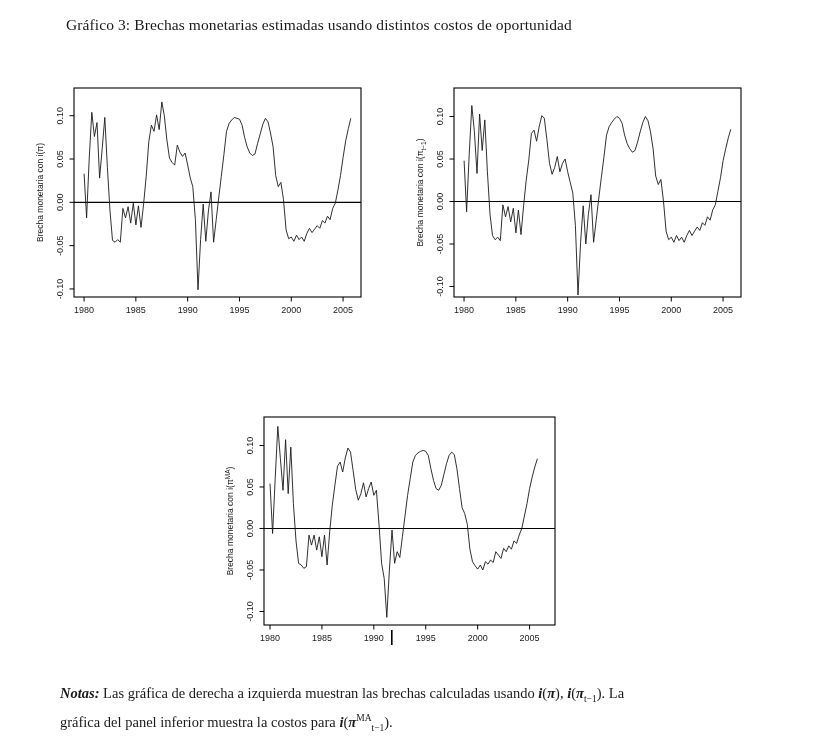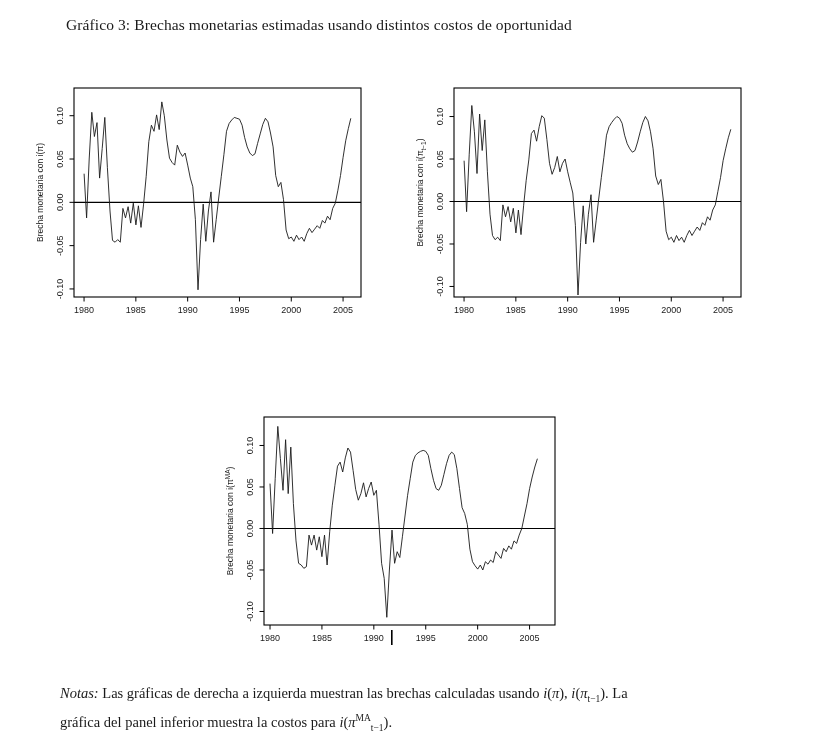--- a/index.html
+++ b/index.html
@@ -11,21 +11,21 @@
     position:absolute;left:66px;top:16px;width:720px;
     font-family:"Liberation Serif","DejaVu Serif",serif;
     font-size:15.5px;color:#1a1a1a;letter-spacing:0.1px;white-space:nowrap;
   }
   #charts-svg{position:absolute;left:0;top:0;}
   #figure-notes{
     position:absolute;left:60px;top:684px;width:726px;
     font-family:"Liberation Serif","DejaVu Serif",serif;
     font-size:14.5px;line-height:19.5px;color:#1a1a1a;
   }
-  #figure-notes .it{font-style:italic;}
+  #figure-notes .it{font-style:italic;font-weight:bold;}
   #figure-notes sub{font-size:9.5px;}
   #figure-notes sup{font-size:9.5px;}
 </style>
 </head>
 <body>
 
 <div id="page">
   <div id="figure-title">Gráfico 3: Brechas monetarias estimadas usando distintos costos de oportunidad</div>
   <svg id="charts-svg" width="839" height="739">
       <g>
@@ -108,16 +108,16 @@
         <text x="253" y="528.4700718276138" text-anchor="middle" font-size="9px" fill="#1a1a1a" transform="rotate(-90 253 528.4700718276138)">0.00</text>
         <line x1="259.5" y1="569.9704708699122" x2="264" y2="569.9704708699122" stroke="#000000" stroke-width="1"></line>
         <text x="253" y="569.9704708699122" text-anchor="middle" font-size="9px" fill="#1a1a1a" transform="rotate(-90 253 569.9704708699122)">-0.05</text>
         <line x1="259.5" y1="611.4708699122107" x2="264" y2="611.4708699122107" stroke="#000000" stroke-width="1"></line>
         <text x="253" y="611.4708699122107" text-anchor="middle" font-size="9px" fill="#1a1a1a" transform="rotate(-90 253 611.4708699122107)">-0.10</text>
         <text x="233" y="521" text-anchor="middle" font-size="8.5px" fill="#1a1a1a" transform="rotate(-90 233 521)"><tspan dy="0">Brecha monetaria con  i(π</tspan><tspan dy="-3" font-size="6.5px">MA</tspan><tspan dy="3">)</tspan></text>
       </g>
       <rect x="391" y="630" width="1.6" height="15" fill="#000"></rect>
     </svg>
   <div id="figure-notes">
-    <span id="notes-line1"><span class="it">Notas:</span><span> Las gráficas de derecha a izquierda muestran las brechas calculadas usando </span><span class="it">i</span><span>(</span><span class="it">π</span><span>), </span><span class="it">i</span><span>(</span><span class="it">π</span><sub>t−1</sub><span>). La</span></span><br>
+    <span id="notes-line1"><span class="it">Notas:</span><span> Las gráfica de derecha a izquierda muestran las brechas calculadas usando </span><span class="it">i</span><span>(</span><span class="it">π</span><span>), </span><span class="it">i</span><span>(</span><span class="it">π</span><sub>t−1</sub><span>). La</span></span><br>
     <span id="notes-line2"><span>gráfica del panel inferior muestra la costos para </span><span class="it">i</span><span>(</span><span class="it">π</span><sup>MA</sup><sub>t−1</sub><span>).</span></span>
   </div>
 </div>
 
 </body></html>

